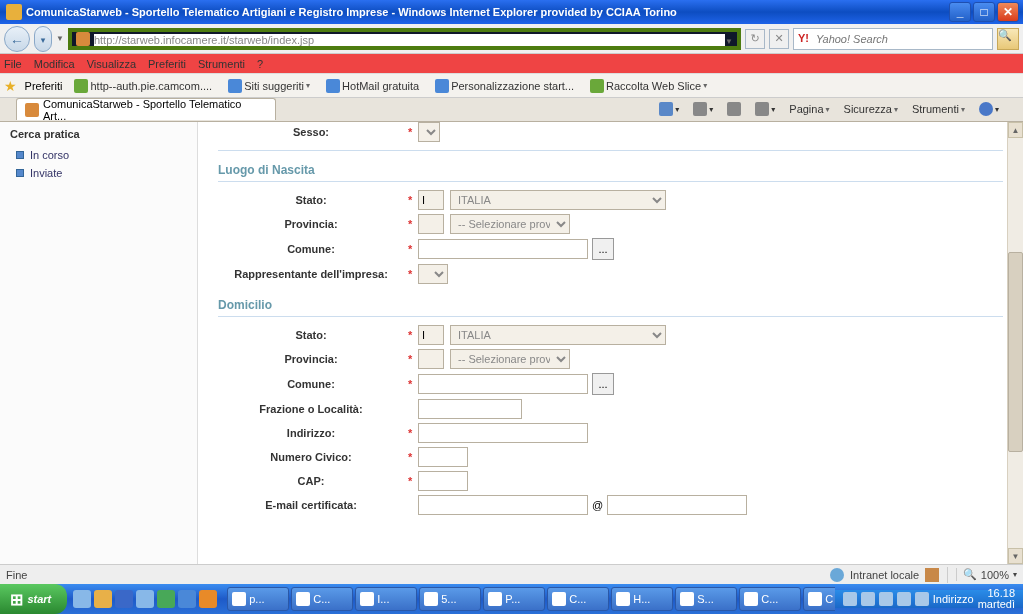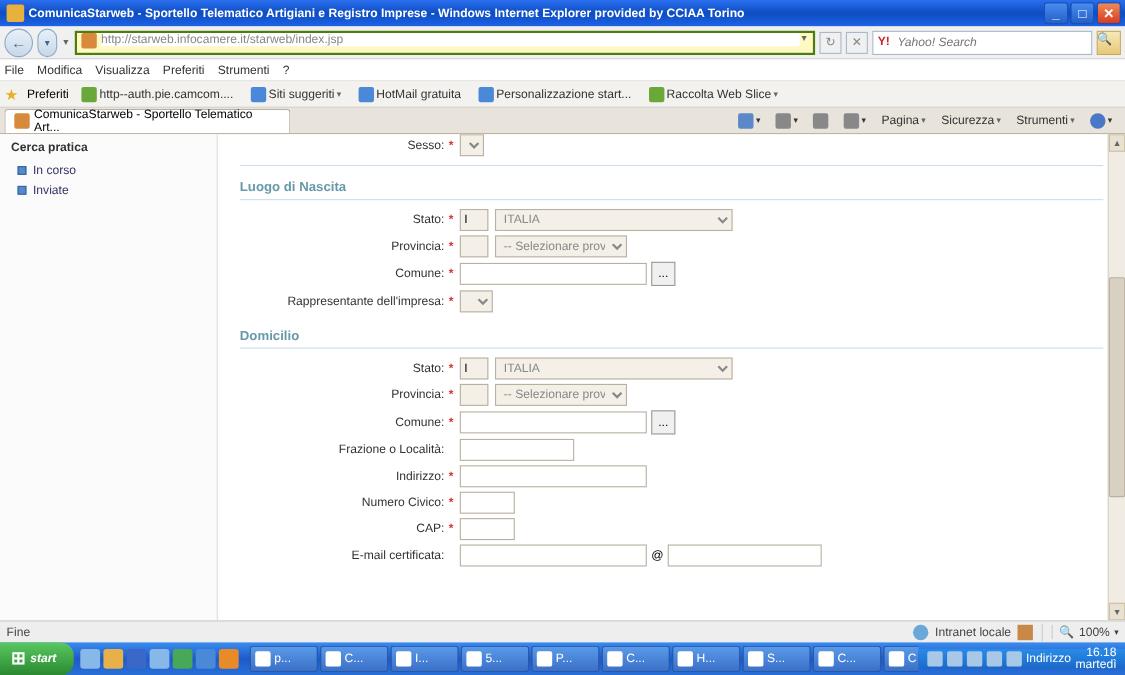--- a/index.html
+++ b/index.html
@@ -14,64 +14,64 @@
 .winbtn{width:22px;height:20px;display:flex;align-items:center;justify-content:center;border:1px solid #1f4fb0;border-radius:3px;color:#fff;font-weight:bold;font-size:12px}
 .min{background:linear-gradient(#4a8cf0,#2260c8)}
 .max{background:linear-gradient(#4a8cf0,#2260c8)}
 .cls{background:linear-gradient(#f08a5a,#d83c1c)}
 
 
 .navbar{height:30px;background:#f0f0f0;border-bottom:1px solid #ccc;display:flex;align-items:center;padding:0 4px;gap:4px}
 .navbtn{width:26px;height:26px;border:1px solid #8aa8c8;border-radius:13px;background:linear-gradient(to bottom,#e8f0f8,#c8d8e8);display:flex;align-items:center;justify-content:center;color:#3a6a9a;font-size:14px}
 .arrow-left::before{content:"←"}
 .arrow-down::before{content:"▾";font-size:9px}
-.addrbox{flex:1;height:22px;border:2px solid #4d7c0f;background:#fef9c3;display:flex;align-items:flex-start;padding:0 4px}
+.addrbox{flex:1;height:22px;border:4px solid #4d7c0f;background:#0f172a;display:flex;align-items:flex-end;padding:0 4px}
 .addrbox .uicon{width:14px;height:14px;background:#d88a3c;margin-right:4px;border-radius:2px}
 .addrbox input{border:none;outline:none;flex:1;color:#888;font-size:11px}
 .refreshbtn,.stopbtn{width:20px;height:20px;border:1px solid #a8b8c8;background:#f0f0f0;display:flex;align-items:center;justify-content:center;color:#888}
 .searchbox{width:200px;height:22px;border:1px solid #a8b8c8;background:#fff;display:flex;align-items:center;padding:0 4px}
 .searchbox .yicon{width:14px;height:14px;margin-right:4px;color:#c22;font-weight:bold;font-size:11px}
 .searchbox input{border:none;outline:none;flex:1;color:#888;font-style:italic}
 .magbtn{width:22px;height:22px;border:1px solid #c8a858;background:linear-gradient(#f8e8b8,#e8c878);color:#886622}
 
 
-.menubar{height:20px;background:#ffffff;display:flex;align-items:center;padding:0 4px;gap:12px;border-bottom:1px solid #ddd}
+.menubar{height:20px;background:#ef4444;display:flex;align-items:center;padding:0 4px;gap:12px;border-bottom:1px solid #ddd}
 .menubar span{color:#333}
 
 
 .favbar{height:24px;background:#f4f2ee;border-bottom:1px solid #ccc;display:flex;align-items:center;padding:0 4px;gap:8px}
 .favstar{color:#e8b028;font-size:14px}
 .favitem{display:flex;align-items:center;gap:2px;color:#333;padding:2px 4px}
 .favitem .ficon{width:14px;height:14px}
 .blueicon{background:#4a88d8;border-radius:2px}
 .greenicon{background:#6aa83a;border-radius:2px}
 .dd::after{content:" ▾";font-size:8px;color:#666}
 
 
-.tabsbar{height:24px;background:#e8e4dc;border-bottom:1px solid #b8b0a0;display:flex;align-items:center;padding:0 4px}
+.tabsbar{height:24px;background:#e8e4dc;border-bottom:1px solid #b8b0a0;display:flex;align-items:flex-start;padding:0 16px}
 .tab{height:22px;background:#fff;border:1px solid #b8b0a0;border-bottom:none;padding:3px 8px;display:flex;align-items:center;gap:4px;border-radius:3px 3px 0 0;max-width:260px}
 .tab .ticon2{width:14px;height:14px;background:#d88a3c;border-radius:2px}
 .tabfill{flex:1}
 .tabtools{display:flex;align-items:center;gap:6px;padding:2px 4px;color:#333}
 .tabtools .tbtn{display:flex;align-items:center;gap:2px;padding:2px 4px}
 .tabtools .ticon3{width:14px;height:14px;background:#888;border-radius:2px}
 .sep{width:1px;height:16px;background:#ccc;margin:0 2px}
 
 
 .content{flex:1;display:flex;background:#fff;overflow:hidden}
 .sidebar{width:198px;background:#fbfbfb;border-right:1px solid #ddd;padding:6px 10px}
 .sidebar h4{font-size:11px;font-weight:bold;color:#333;margin-bottom:6px}
 .sideitem{display:flex;align-items:center;gap:6px;padding:3px 6px;color:#336}
 .bullet{width:8px;height:8px;background:#5588cc;border:1px solid #336699}
 
 .main{flex:1;overflow-y:auto;overflow-x:hidden;padding:0 20px 10px 20px;position:relative}
 .sectitle{font-size:12px;font-weight:bold;color:#69a;border-bottom:1px solid #cde;padding:4px 0;margin-bottom:8px}
 .hronly{border-bottom:1px solid #cde;margin:8px 0}
 .formrow{display:flex;align-items:center;margin-bottom:4px}
-.formlabel{width:190px;text-align:right;font-weight:normal;color:#333;padding-right:4px}
+.formlabel{width:190px;text-align:center;font-weight:bold;color:#333;padding-right:4px}
 .req{color:#d33;font-weight:bold;padding-right:6px;width:10px}
 .noreq{width:10px}
 .txtinput{height:20px;border:1px solid #b8b0a0;background:#fff;padding:1px 3px}
 .txtinput.small{width:26px;background:#f4f0e8}
 .txtinput.w100{width:104px}
 .txtinput.w170{width:170px}
 .txtinput.w60{width:50px}
 .sel{height:20px;border:1px solid #b8b0a0;background:#f4f0e8;padding:1px 3px;color:#888}
 .sel.sm{width:22px}
 .sel.w200{width:216px}

